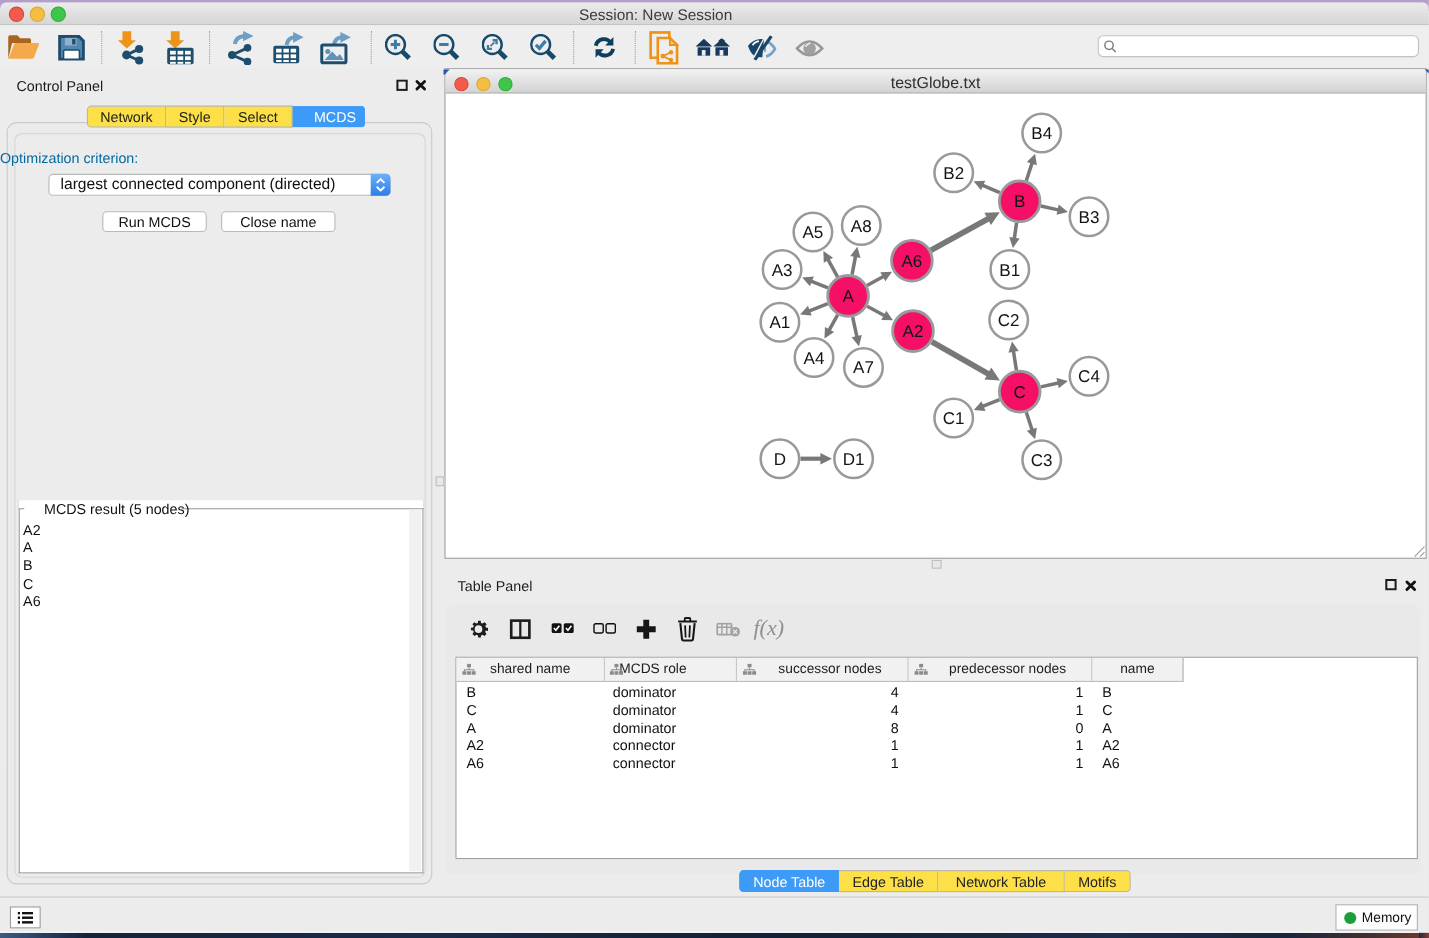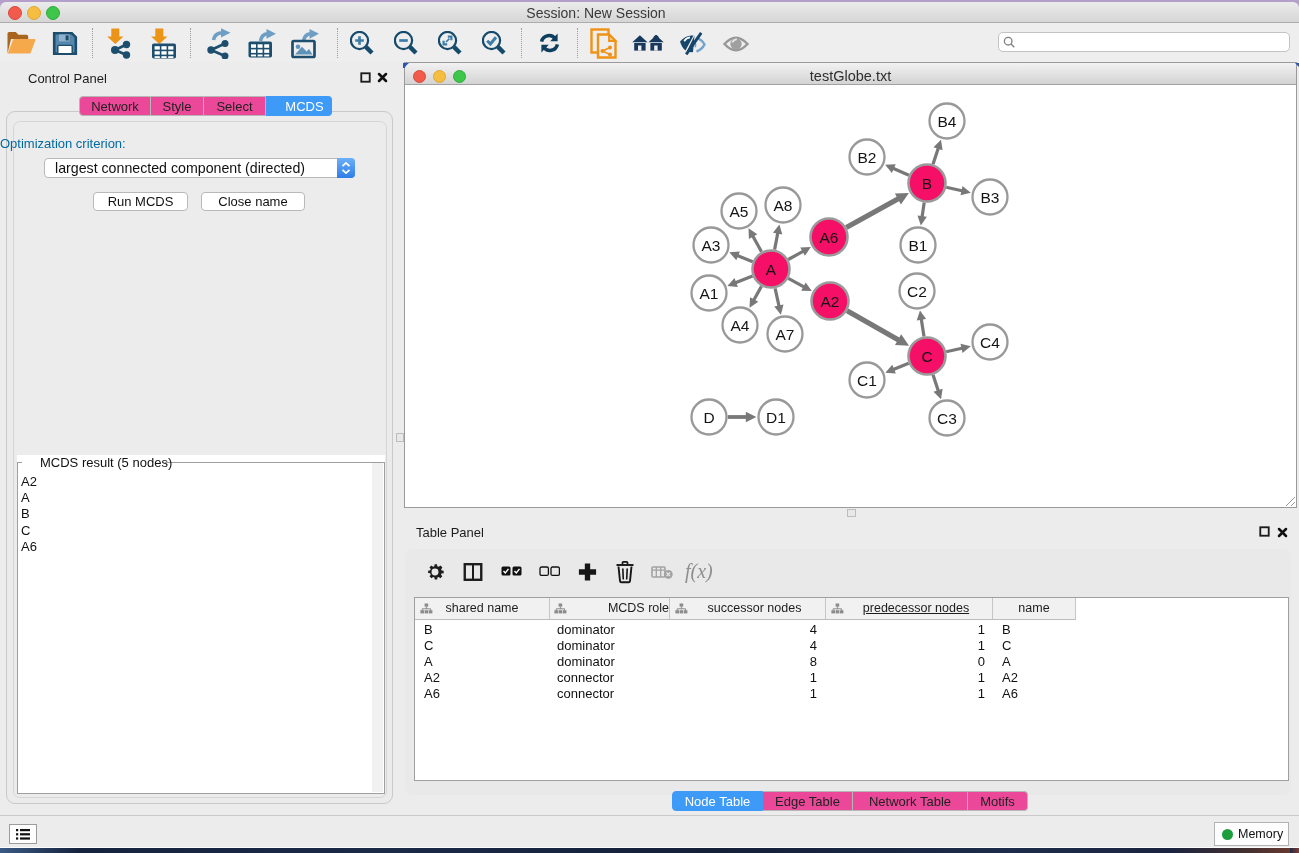--- a/index.html
+++ b/index.html
@@ -1,21 +1,21 @@
 <!DOCTYPE html>
 <html><head>
 <meta charset="utf-8">
 <style>
   html,body{margin:0;padding:0;}
   body{width:1299px;height:853px;position:relative;overflow:hidden;
        font-family:"Liberation Sans",sans-serif;background:#ececec;}
   .abs{position:absolute;}
   .tl{border-radius:50%;position:absolute;}
   .tabbtn{display:inline-block;box-sizing:border-box;height:20px;line-height:19px;
-      background:#ec4899;border:1px solid #b6b6b6;border-left:none;font-size:13px;
+      background:#fde047;border:1px solid #b6b6b6;border-left:none;font-size:13px;
       color:#222;text-align:center;vertical-align:top;}
   .tabsel{background:#3e9af7;color:#fff;border-color:#3e9af7;}
 </style>
 </head>
 <body>
 
 <div class="abs" style="left:0;top:0;width:1299px;height:10px;background:#b49fca;"></div>
 
 <div class="abs" style="left:0;top:2px;width:1299px;height:20px;background:linear-gradient(#ebebeb,#d6d6d6);border-bottom:1px solid #acacac;border-radius:6px 6px 0 0;"></div>
 <div class="tl" style="left:8px;top:6px;width:12px;height:12px;background:#f25a4c;border:0.5px solid #d8493c;"></div>
@@ -161,21 +161,21 @@
  <path d="M18.5,6 Q23.5,8.5 25.5,12.5 Q23,17.5 17.5,19.5" fill="none" stroke="#74a3cb" stroke-width="2.5"></path>
  <path d="M15.2,9.8 Q17.2,11.8 16.2,15.2" fill="none" stroke="#74a3cb" stroke-width="1.7"></path>
  <path d="M22.2,0.8 L7.2,22.4" stroke="#17466b" stroke-width="2.9"></path>
 </svg>
 <svg class="abs" style="left:723px;top:36px" width="26" height="16" viewBox="0 0 26 16">
  <path d="M1.5,8 Q13,-4.5 24.5,8 Q13,20.5 1.5,8 Z" fill="none" stroke="#979797" stroke-width="2.4"></path>
  <circle cx="13" cy="8" r="5.7" fill="#a0a0a0"></circle>
  <path d="M9.3,6.5 Q10.5,3.6 13.8,3.1" fill="none" stroke="#e8e8e8" stroke-width="1.6"></path>
 </svg>
 
-<div class="abs" style="left:28px;top:71px;font-size:13px;color:#1c1c1c;">Control Panel</div>
+<div class="abs" style="left:15px;top:71px;font-size:13px;color:#1c1c1c;">Control Panel</div>
 <svg class="abs" style="left:360px;top:72px;" width="11" height="11" viewBox="0 0 12 12">
     <rect x="1.4" y="1.4" width="9.2" height="9.2" fill="none" stroke="#1b1b1b" stroke-width="2"></rect>
   </svg>
 <svg class="abs" style="left:377px;top:72px;" width="11" height="11" viewBox="0 0 12 12">
     <path d="M2.2,2.2 L9.8,9.8 M9.8,2.2 L2.2,9.8" stroke="#111" stroke-width="2.8" stroke-linecap="round"></path>
   </svg>
 
 <div class="abs" style="left:6px;top:111px;width:385px;height:691px;background:#ebebeb;border:1px solid #c9c9c9;border-radius:9px;"></div>
 <div class="abs" style="left:13px;top:121px;width:372px;height:675px;background:#ececec;border:1px solid #d6d6d6;border-radius:7px;"></div>
 
@@ -352,23 +352,23 @@
     <circle cx="17.3" cy="8.3" r="4.4" fill="#a2a2a2"></circle>
     <path d="M15.5,6.5 L19.1,10.1 M19.1,6.5 L15.5,10.1" stroke="#e9e9e9" stroke-width="1.2"></path>
   </svg>
 <div class="abs" style="left:685px;top:560px;font-family:Liberation Serif,serif;font-style:italic;font-size:20px;color:#8f8f8f;">f(x)</div>
 
 <div class="abs" style="left:414px;top:597px;width:875px;height:184px;background:#fff;border:1px solid #9f9f9f;box-sizing:border-box;"></div>
 <div class="abs" style="left:415px;top:598px;width:661px;height:22px;background:#f1f1f1;border-right:1px solid #c3c3c3;border-bottom:1px solid #bdbdbd;box-sizing:border-box;"></div>
 
 <div class="abs" id="thead" style="top:598px;height:22px;font-size:12.5px;color:#1d1d1d;">
   <div class="abs" style="left:415px;width:134px;height:21px;border-right:1px solid #c6c6c6;text-align:center;line-height:21px;">shared name</div>
-  <div class="abs" style="left:549px;width:121px;height:21px;border-right:1px solid #c6c6c6;text-align:right;line-height:21px;padding-left:14px;box-sizing:border-box;">MCDS role</div>
+  <div class="abs" style="left:549px;width:121px;height:21px;border-right:1px solid #c6c6c6;text-align:left;line-height:21px;padding-left:14px;box-sizing:border-box;">MCDS role</div>
   <div class="abs" style="left:670px;width:156px;height:21px;border-right:1px solid #c6c6c6;text-align:center;line-height:21px;padding-left:14px;box-sizing:border-box;">successor nodes</div>
-  <div class="abs" style="left:826px;width:167px;height:21px;border-right:1px solid #c6c6c6;text-align:center;line-height:21px;padding-left:14px;box-sizing:border-box;text-decoration:underline;">predecessor nodes</div>
+  <div class="abs" style="left:826px;width:167px;height:21px;border-right:1px solid #c6c6c6;text-align:center;line-height:21px;padding-left:14px;box-sizing:border-box;">predecessor nodes</div>
   <div class="abs" style="left:993px;width:82px;height:21px;border-right:1px solid #c6c6c6;text-align:center;line-height:21px;">name</div>
 </div>
 
 <svg class="abs" style="left:420px;top:603px" width="13" height="12" viewBox="0 0 13 12">
     <rect x="4.6" y="0.5" width="3.6" height="3.2" fill="#8b8b8b"></rect>
     <rect x="0.4" y="7.2" width="3.6" height="3.2" fill="#8b8b8b"></rect>
     <rect x="4.6" y="7.2" width="3.6" height="3.2" fill="#8b8b8b"></rect>
     <rect x="8.8" y="7.2" width="3.6" height="3.2" fill="#8b8b8b"></rect>
     <path d="M6.4,4 L6.4,6 M2.2,7 L2.2,5.8 L10.6,5.8 L10.6,7" stroke="#8b8b8b" fill="none" stroke-width="1"></path>
   </svg>

